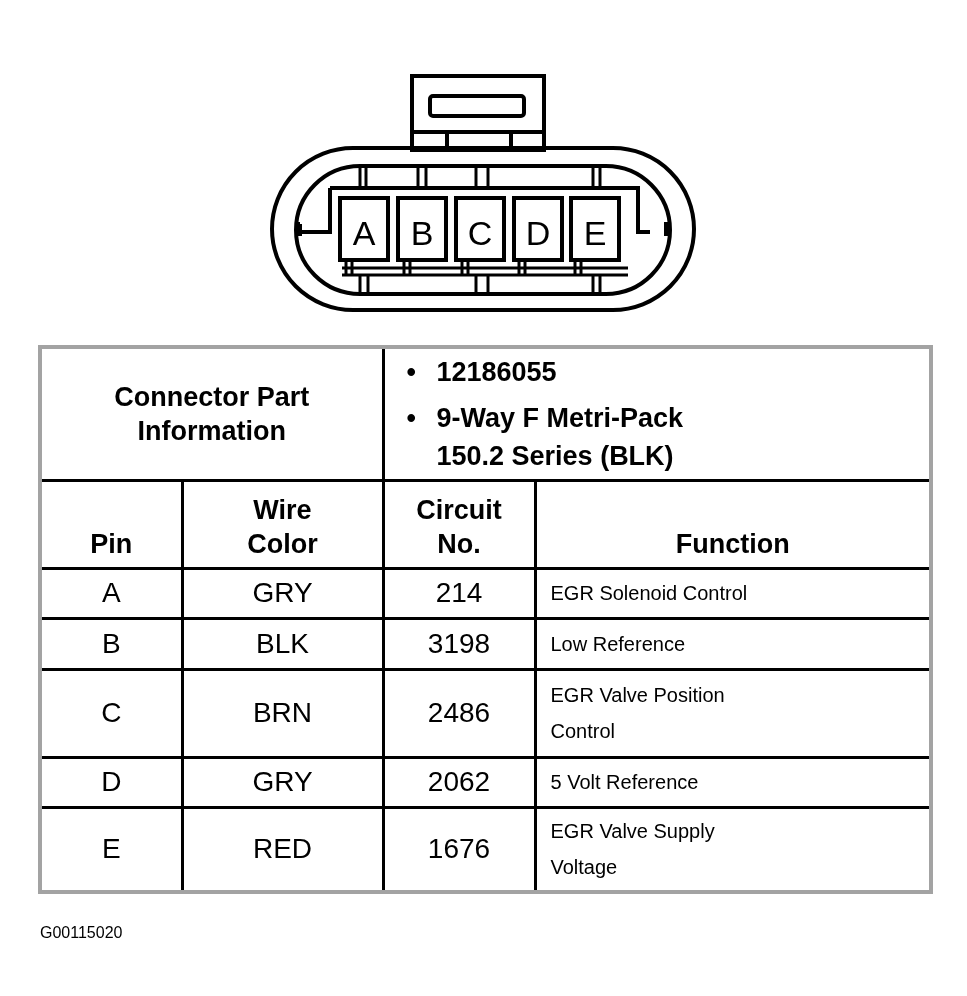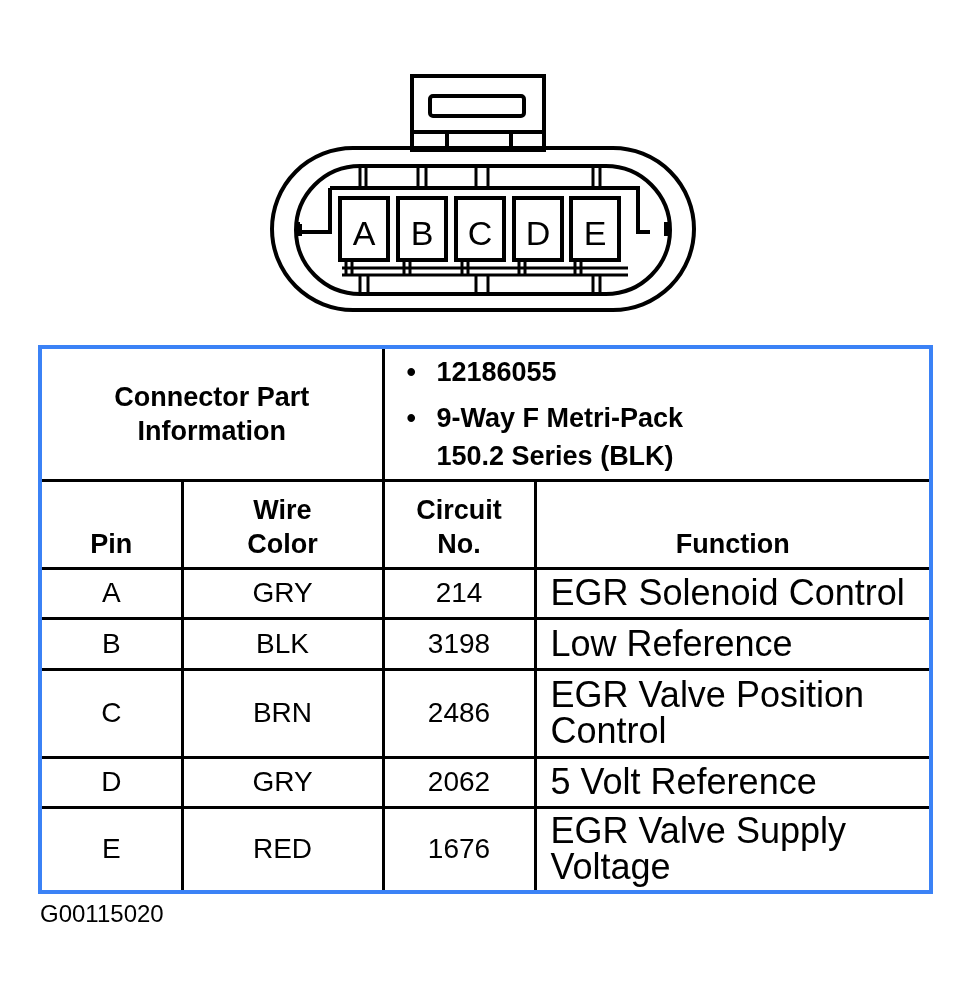--- a/index.html
+++ b/index.html
@@ -3,33 +3,33 @@
 <meta charset="utf-8">
 <style>
   html, body { margin: 0; padding: 0; background: #ffffff; }
   body { width: 967px; height: 996px; position: relative; overflow: hidden;
          font-family: "Liberation Sans", sans-serif; color: #000; }
   #connector { position: absolute; left: 0; top: 0; }
   .pin-label { font-family: "Liberation Sans", sans-serif; font-size: 34px; }
   table.info {
     position: absolute; left: 38px; top: 345px; width: 891px;
     border-collapse: collapse; table-layout: fixed;
-    border: 4px solid #3b82f6;
+    border: 4px solid #a3a3a3;
   }
   table.info td, table.info th {
     border: 3px solid #000; padding: 0; vertical-align: middle;
   }
   .hdr { font-weight: bold; font-size: 27px; text-align: center; line-height: 34px; }
   .hdr-bottom { vertical-align: bottom !important; padding-bottom: 6px !important; margin-left: 11px; }
   .bul { font-weight: bold; font-size: 27px; line-height: 38px; padding-left: 52px !important; text-align: left; }
   .bul div { position: relative; }
   .bul .dot { position: absolute; left: -30px; }
   .cell { font-size: 28px; text-align: center; line-height: 34px; }
-  .fn { font-size: 36px; text-align: left; padding-left: 14px !important; line-height: 36px; }
-  .caption { position: absolute; left: 40px; top: 900px; font-size: 24px; }
+  .fn { font-size: 20px; text-align: left; padding-left: 14px !important; line-height: 36px; }
+  .caption { position: absolute; left: 40px; top: 924px; font-size: 16px; }
 </style>
 </head>
 <body>
 
 <svg id="connector" width="967" height="330" viewBox="0 0 967 330" fill="none" stroke="#000" stroke-width="4">
 
   <g>
     <rect x="412" y="76" width="132" height="74" fill="#fff"></rect>
     <rect x="430" y="96" width="94" height="20" rx="3"></rect>
     <line x1="412" y1="132" x2="544" y2="132"></line>

